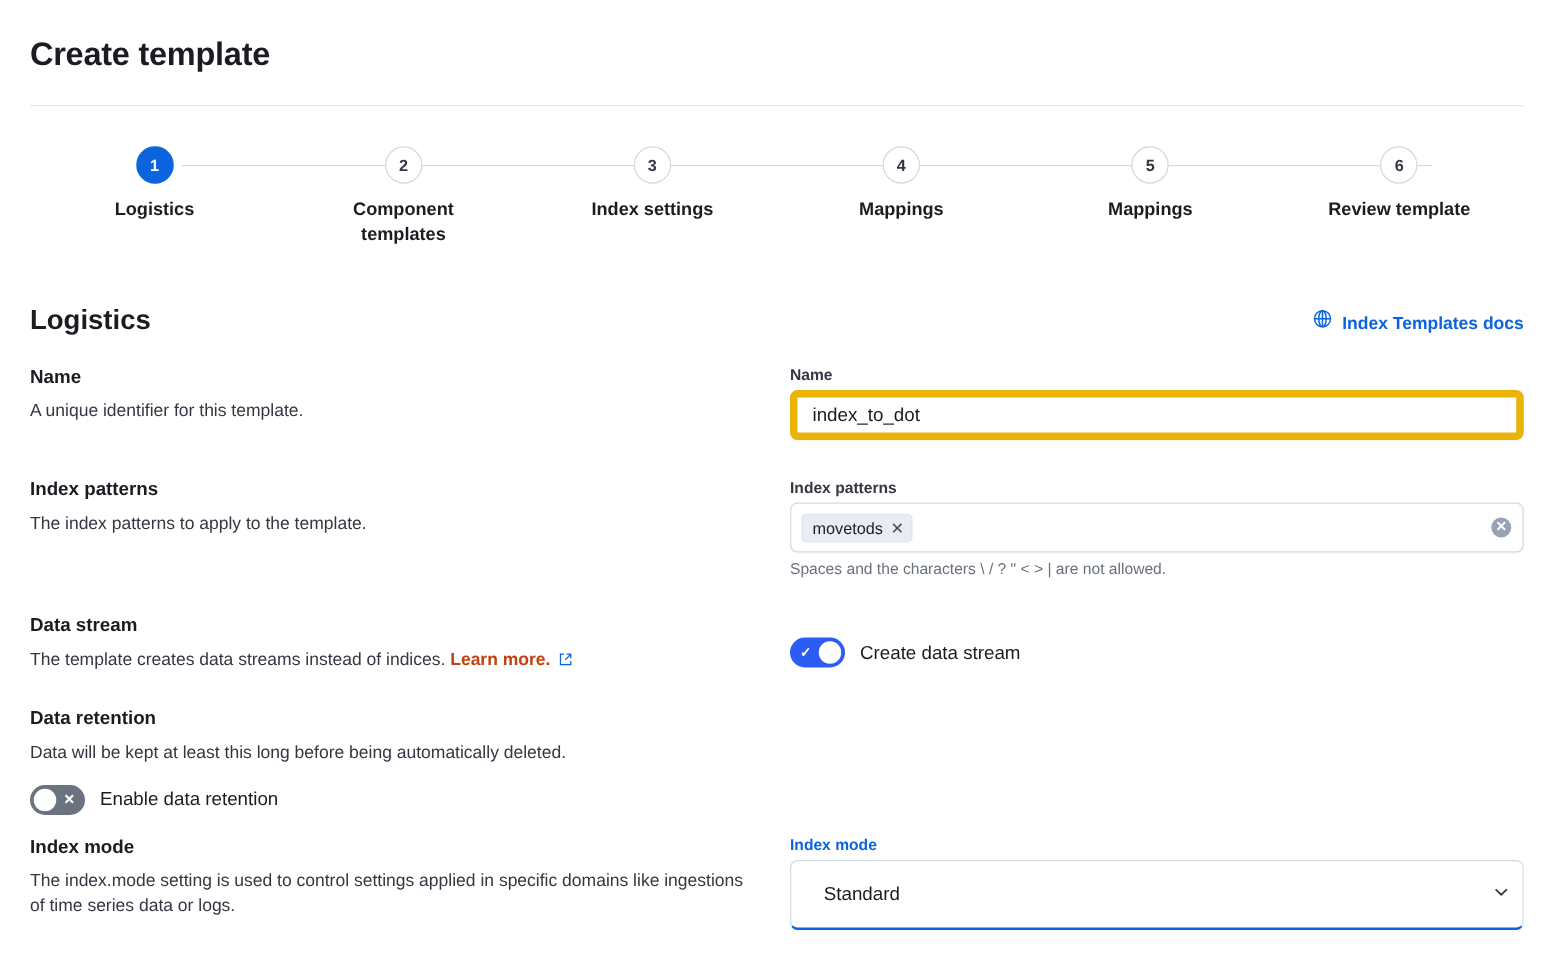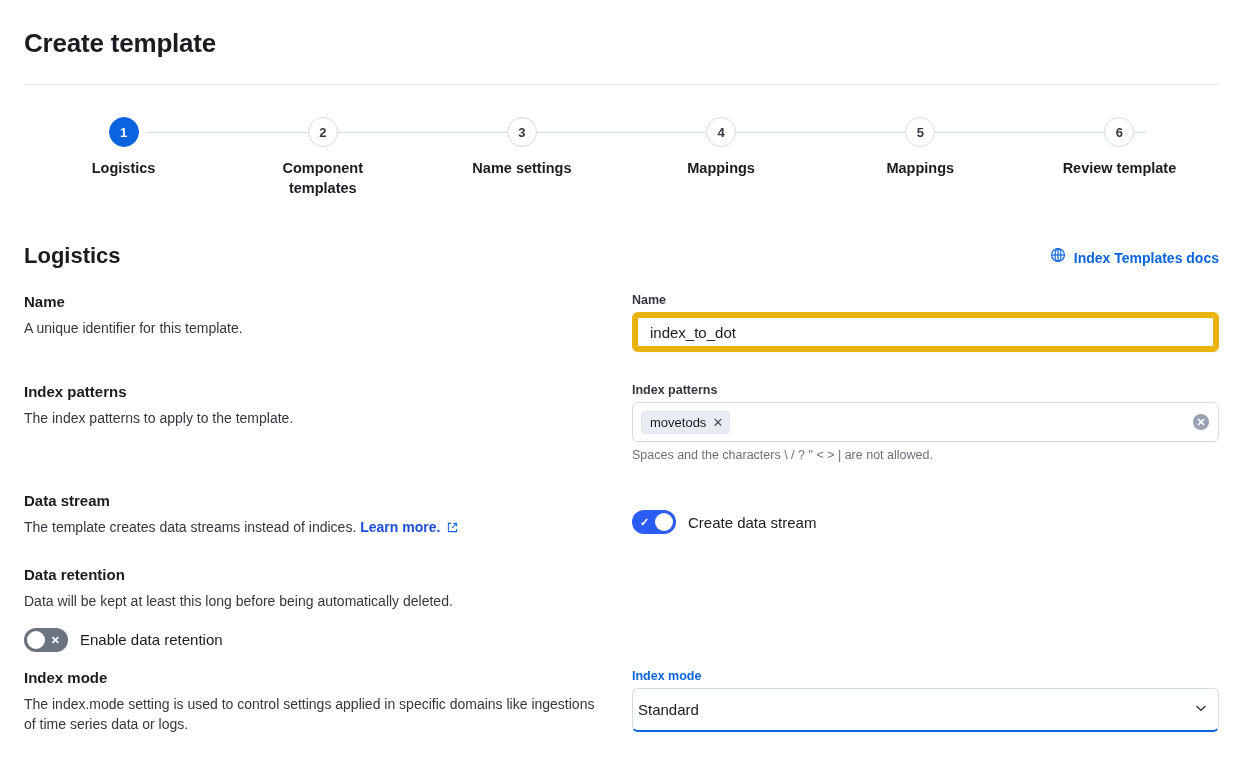--- a/index.html
+++ b/index.html
@@ -134,21 +134,21 @@
     color: #1a1c21;
     margin: 0 0 8px 0;
   }
   .row-desc {
     font-size: 14px;
     color: #343741;
     line-height: 1.45;
     margin: 0;
   }
   .inline-link {
-    color: #1d4ed8;
+    color: #c2410c;
     font-weight: 600;
     text-decoration: none;
     cursor: pointer;
   }
   .ext-icon {
     display: inline-block;
     vertical-align: -1px;
     margin-left: 3px;
   }
 
@@ -269,28 +269,28 @@
     color: #1a1c21;
   }
 
   
   .select-wrap {
     position: relative;
     width: 100%;
   }
   .select-box {
     width: 100%;
-    height: 44px;
+    height: 56px;
     border: 1px solid #d3dae6;
     border-bottom: 2px solid #0b64dd;
     border-radius: 6px;
     background: #ffffff;
     display: flex;
     align-items: center;
-    padding: 0 34px 0 5px;
+    padding: 0 34px 0 26px;
     font-size: 15px;
     color: #1a1c21;
     cursor: pointer;
     box-shadow: 0 1px 1px rgba(0,0,0,0.03);
   }
   .caret {
     position: absolute;
     right: 11px;
     top: 50%;
     transform: translateY(-50%);
@@ -316,21 +316,21 @@
       <div class="step active">
         <div class="step-circle">1</div>
         <div class="step-label">Logistics</div>
       </div>
       <div class="step">
         <div class="step-circle">2</div>
         <div class="step-label">Component templates</div>
       </div>
       <div class="step">
         <div class="step-circle">3</div>
-        <div class="step-label">Name settings</div>
+        <div class="step-label">Index settings</div>
       </div>
       <div class="step">
         <div class="step-circle">4</div>
         <div class="step-label">Mappings</div>
       </div>
       <div class="step">
         <div class="step-circle">5</div>
         <div class="step-label">Mappings</div>
       </div>
       <div class="step">

